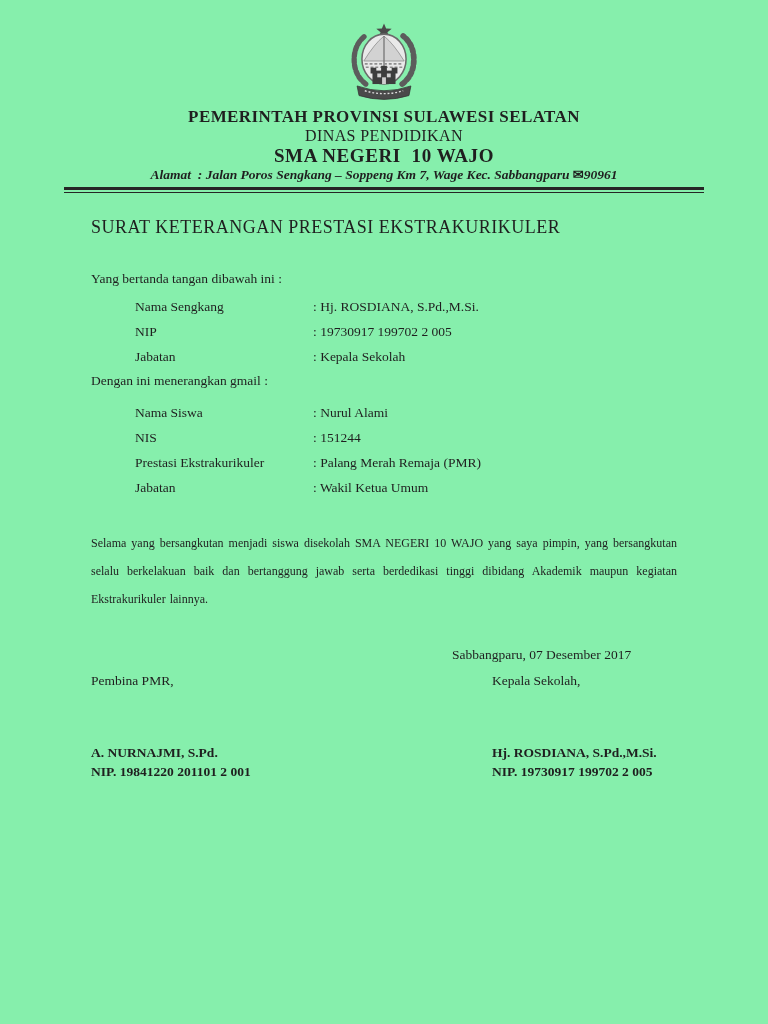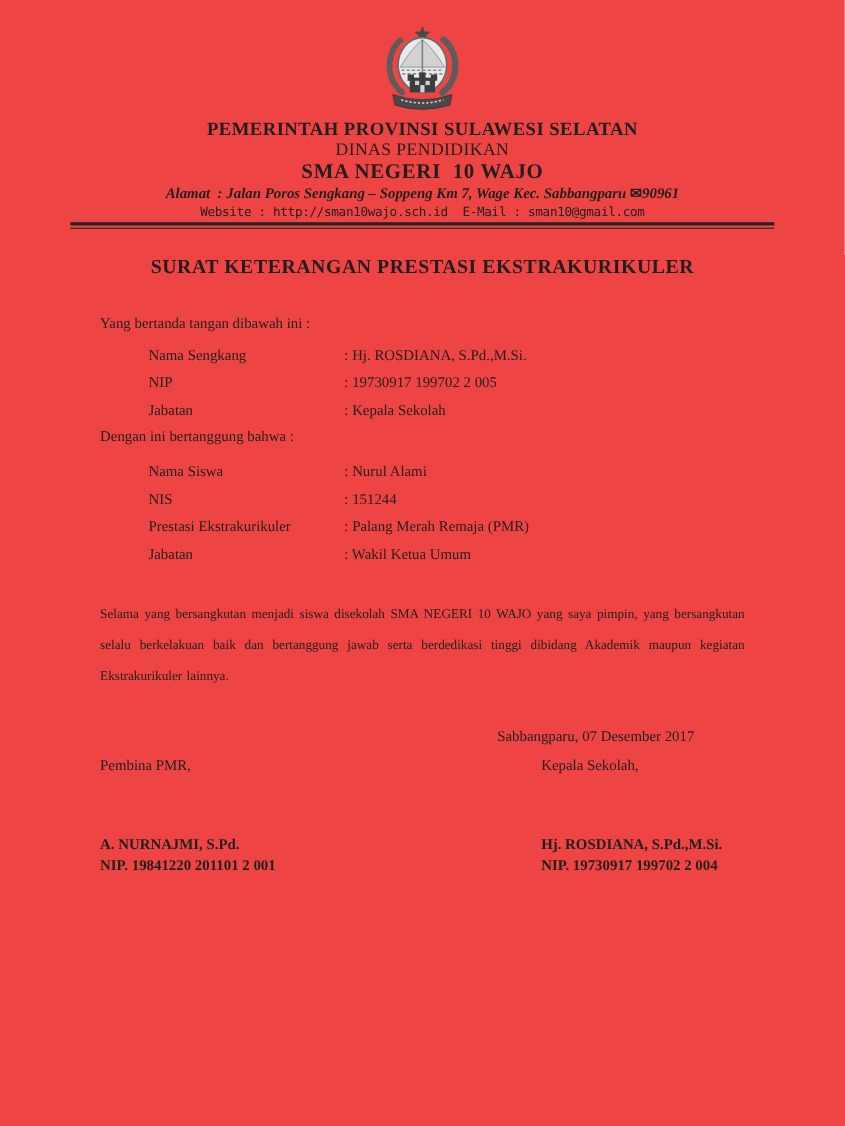--- a/index.html
+++ b/index.html
@@ -10,21 +10,21 @@
   body {
     width: 768px;
     height: 1024px;
     overflow: hidden;
     font-family: "Liberation Serif", serif;
     color: #1f1f1f;
   }
   .page {
     width: 768px;
     height: 1024px;
-    background: #ef4444;
+    background: #86efac;
     position: relative;
     box-sizing: border-box;
   }
 
   
   .letterhead {
     padding-top: 22px;
     text-align: center;
   }
   .logo-wrap {
@@ -77,23 +77,22 @@
     height: 2px;
     border-top: 3px solid #262626;
     border-bottom: 1.5px solid #262626;
   }
 
   
   .doc-body {
     padding: 0 91px;
   }
   .doc-title {
-    text-align: center;
     font-size: 18px;
-    font-weight: bold;
+    font-weight: normal;
     letter-spacing: 0.5px;
     margin-top: 24px;
   }
   .intro-line {
     font-size: 13.5px;
     margin-top: 33px;
   }
   .field-group {
     margin-top: 8px;
   }
@@ -190,21 +189,20 @@
 
           <path d="M22 66 Q50 76 78 66 L76 76 Q50 84 24 76 Z" fill="#4a4a4a" stroke="#333" stroke-width="0.8"></path>
           <path d="M30 71 Q50 77 70 71" fill="none" stroke="#dcdcdc" stroke-width="1.4" stroke-dasharray="2 2"></path>
         </svg>
       </span>
     </div>
     <div class="org-line1">PEMERINTAH PROVINSI SULAWESI SELATAN</div>
     <div class="org-line2">DINAS PENDIDIKAN</div>
     <div class="org-line3">SMA NEGERI  10 WAJO</div>
     <div class="address-line"><span>Alamat  : Jalan Poros Sengkang – Soppeng Km 7, Wage Kec. Sabbangparu </span><span class="envelope">✉</span><span>90961</span></div>
-    <div class="website-line">Website : http://sman10wajo.sch.id  E-Mail : sman10@gmail.com</div>
     <div class="double-rule"></div>
   </div>
 
   <div class="doc-body">
     <div class="doc-title">SURAT KETERANGAN PRESTASI EKSTRAKURIKULER</div>
 
     <div class="intro-line">Yang bertanda tangan dibawah ini :</div>
 
     <div class="field-group">
       <div class="field-row">
@@ -214,21 +212,21 @@
       <div class="field-row">
         <div class="field-label">NIP</div>
         <div class="field-value">: 19730917 199702 2 005</div>
       </div>
       <div class="field-row">
         <div class="field-label">Jabatan</div>
         <div class="field-value">: Kepala Sekolah</div>
       </div>
     </div>
 
-    <div class="statement-intro">Dengan ini bertanggung bahwa :</div>
+    <div class="statement-intro">Dengan ini menerangkan gmail :</div>
 
     <div class="field-group">
       <div class="field-row">
         <div class="field-label">Nama Siswa</div>
         <div class="field-value">: Nurul Alami</div>
       </div>
       <div class="field-row">
         <div class="field-label">NIS</div>
         <div class="field-value">: 151244</div>
       </div>
@@ -253,19 +251,19 @@
         <div class="sig-col-left">Pembina PMR,</div>
         <div class="sig-col-right">Kepala Sekolah,</div>
       </div>
       <div class="sig-row sig-names">
         <div class="sig-col-left">
           <div class="sig-name">A. NURNAJMI, S.Pd.</div>
           <div class="sig-nip">NIP. 19841220 201101 2 001</div>
         </div>
         <div class="sig-col-right">
           <div class="sig-name">Hj. ROSDIANA, S.Pd.,M.Si.</div>
-          <div class="sig-nip">NIP. 19730917 199702 2 004</div>
+          <div class="sig-nip">NIP. 19730917 199702 2 005</div>
         </div>
       </div>
     </div>
   </div>
 
 </div>
 
 </body></html>

